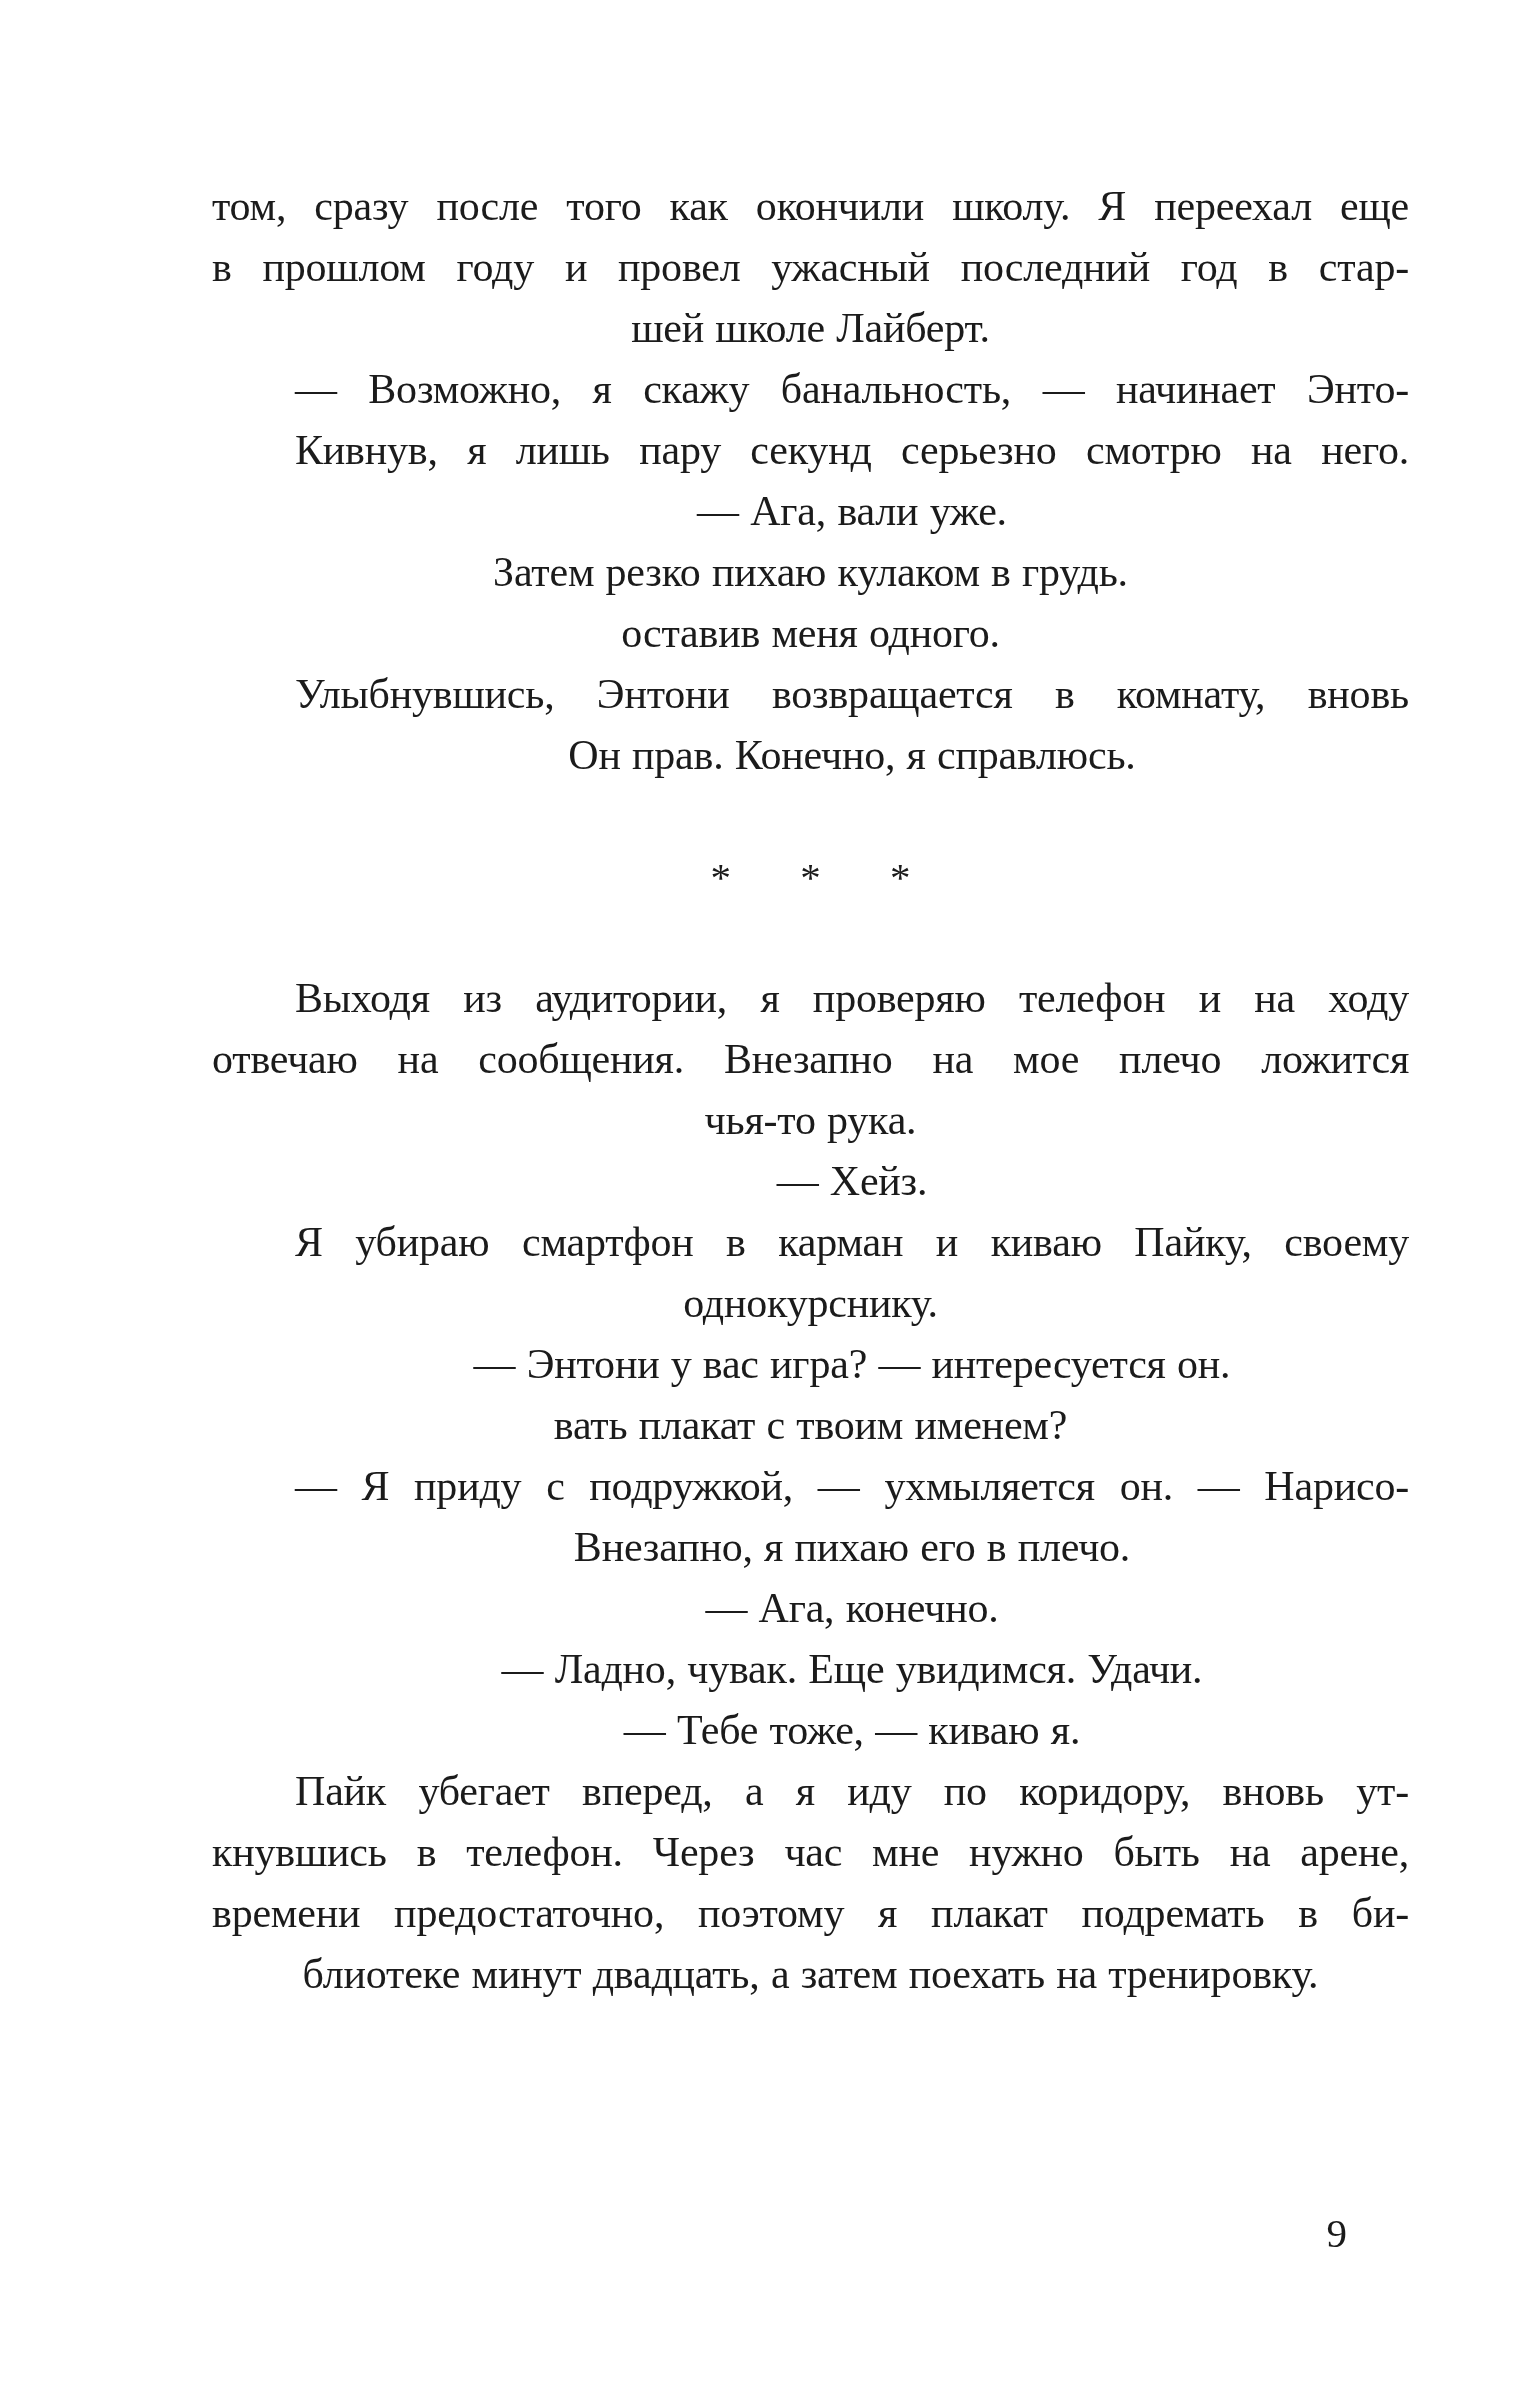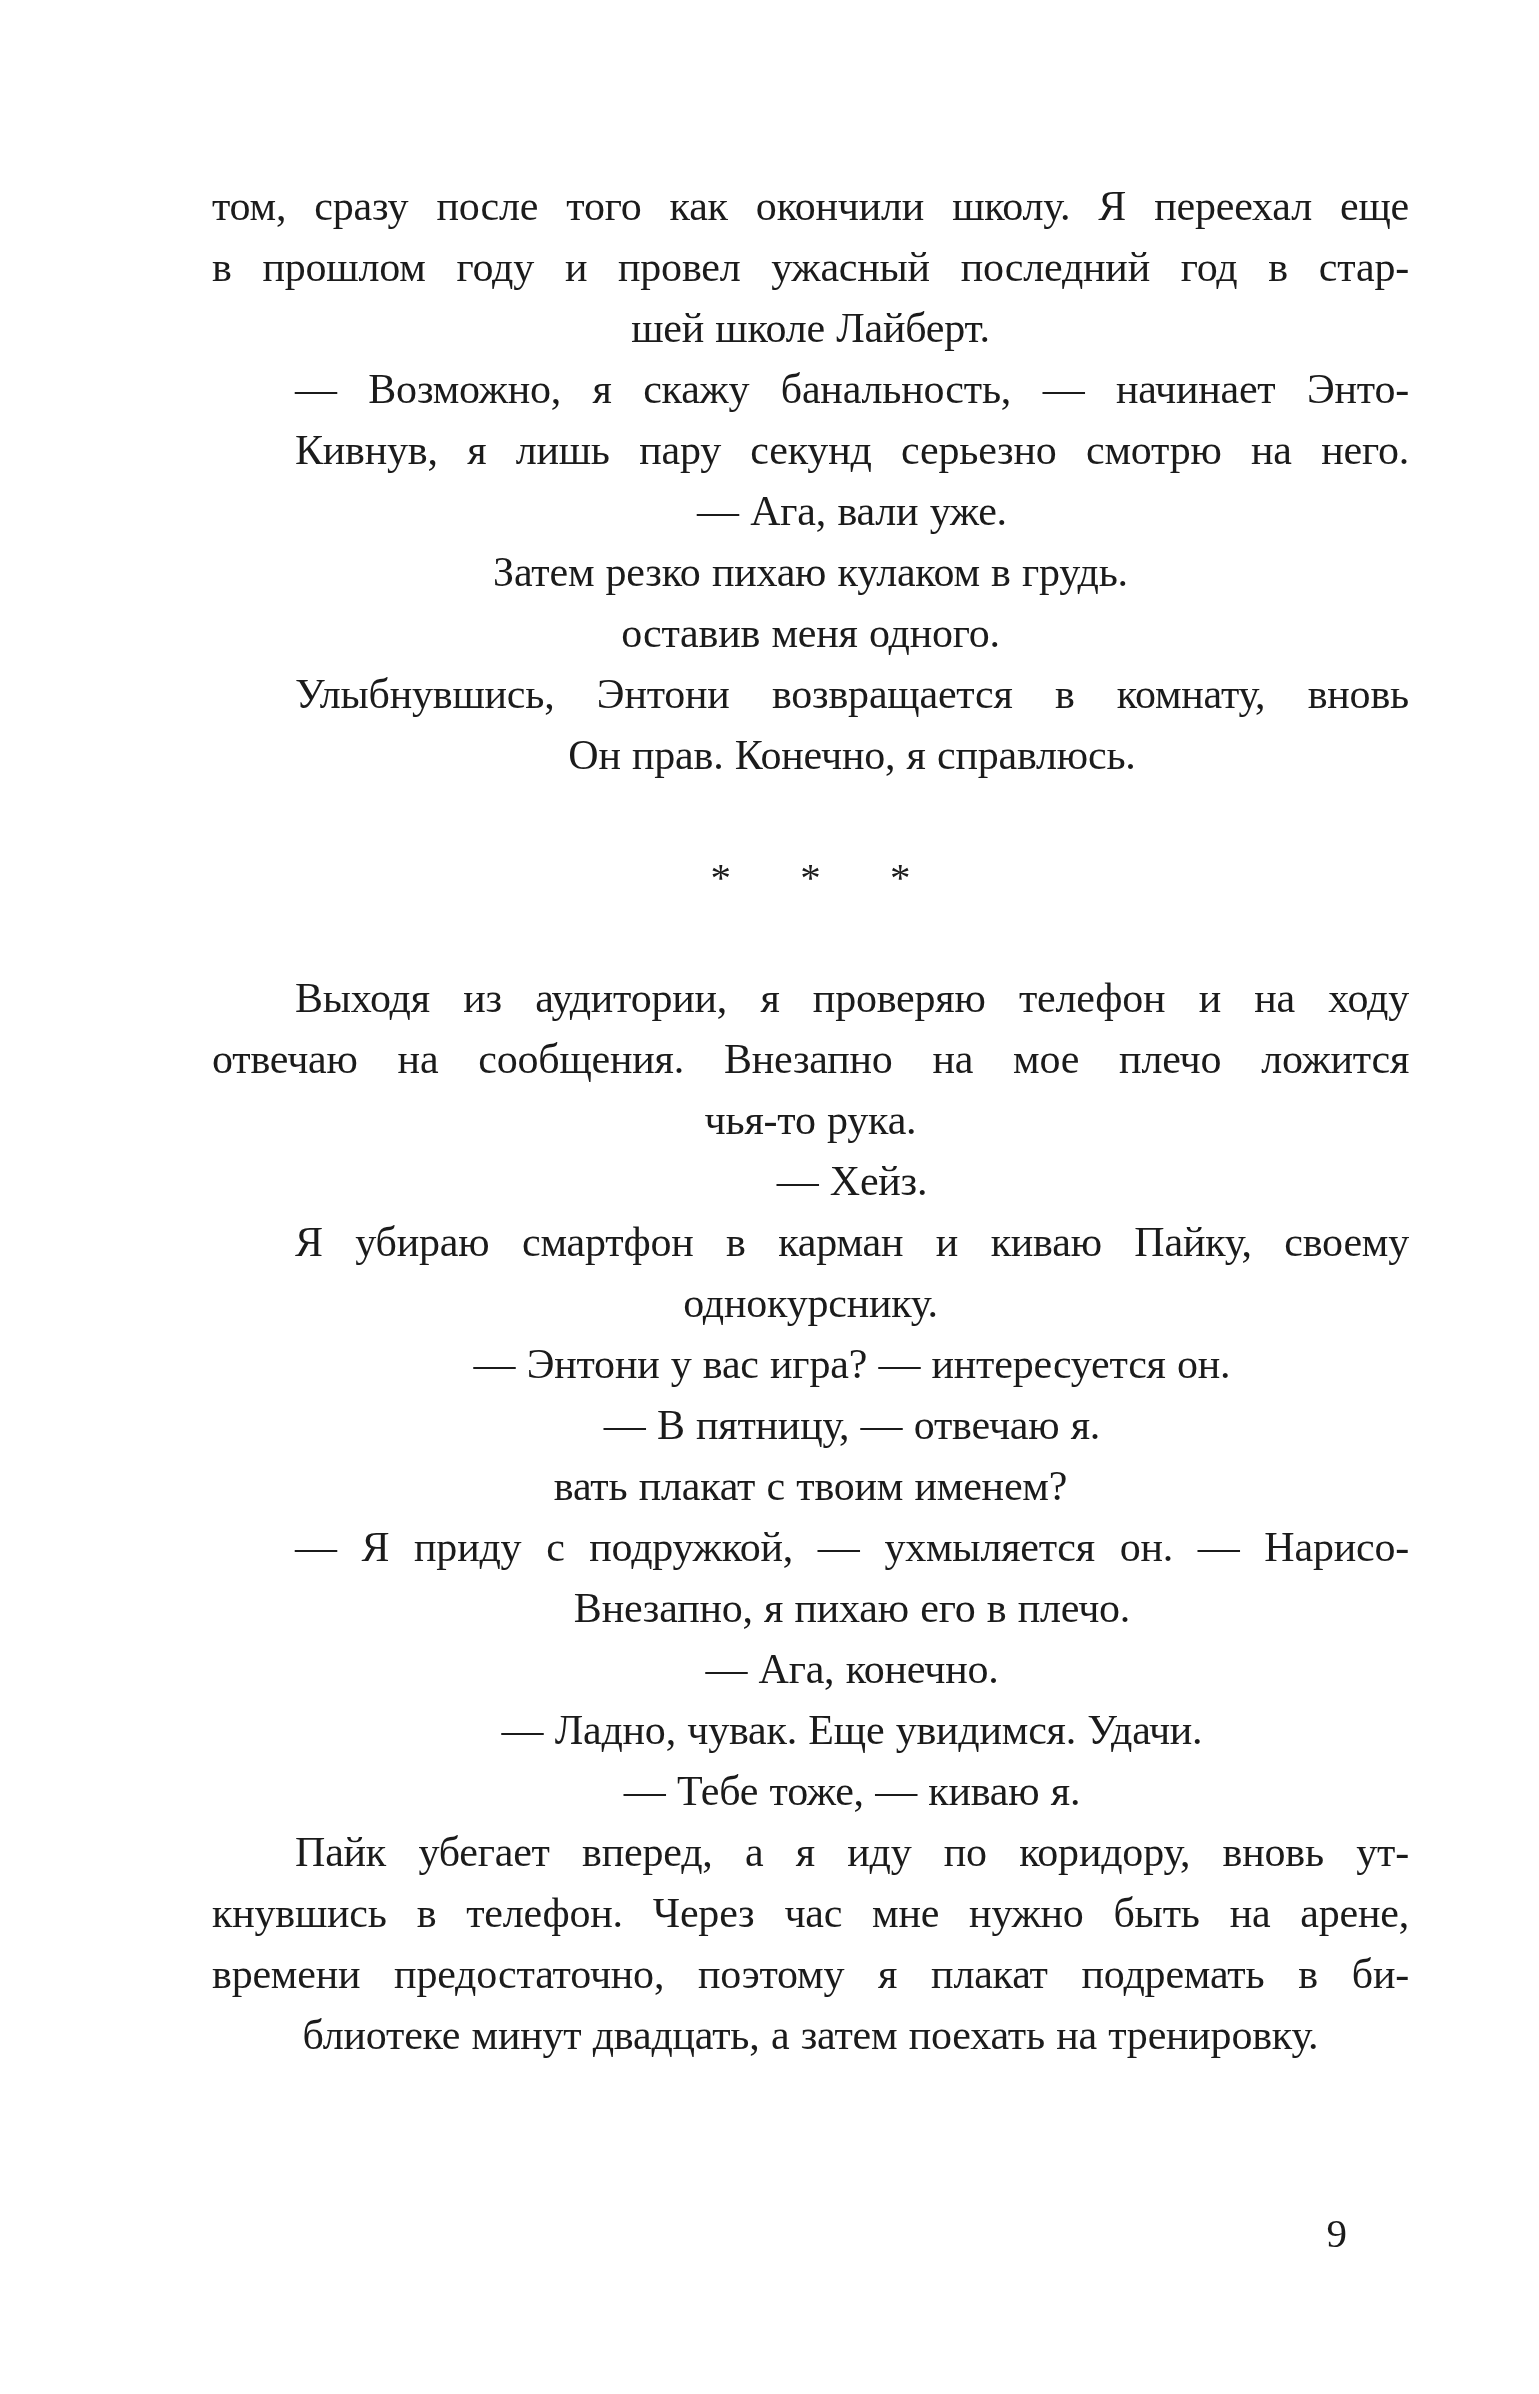--- a/index.html
+++ b/index.html
@@ -88,21 +88,20 @@
     <span>* * *</span>
   </div>
 
   <div class="line i j">Выходя из аудитории, я проверяю телефон и на ходу</div>
   <div class="line j">отвечаю на сообщения. Внезапно на мое плечо ложится</div>
   <div class="line">чья-то рука.</div>
   <div class="line i">— Хейз.</div>
   <div class="line i j">Я убираю смартфон в карман и киваю Пайку, своему</div>
   <div class="line">однокурснику.</div>
   <div class="line i">— Энтони у вас игра? — интересуется он.</div>
-  <div class="line i">— В пятницу, — отвечаю я.</div>
   <div class="line">вать плакат с твоим именем?</div>
   <div class="line i j">— Я приду с подружкой, — ухмыляется он. — Нарисо-</div>
   <div class="line i">Внезапно, я пихаю его в плечо.</div>
   <div class="line i">— Ага, конечно.</div>
   <div class="line i">— Ладно, чувак. Еще увидимся. Удачи.</div>
   <div class="line i">— Тебе тоже, — киваю я.</div>
   <div class="line i j">Пайк убегает вперед, а я иду по коридору, вновь ут-</div>
   <div class="line j">кнувшись в телефон. Через час мне нужно быть на арене,</div>
   <div class="line j">времени предостаточно, поэтому я плакат подремать в би-</div>
   <div class="line">блиотеке минут двадцать, а затем поехать на тренировку.</div>

